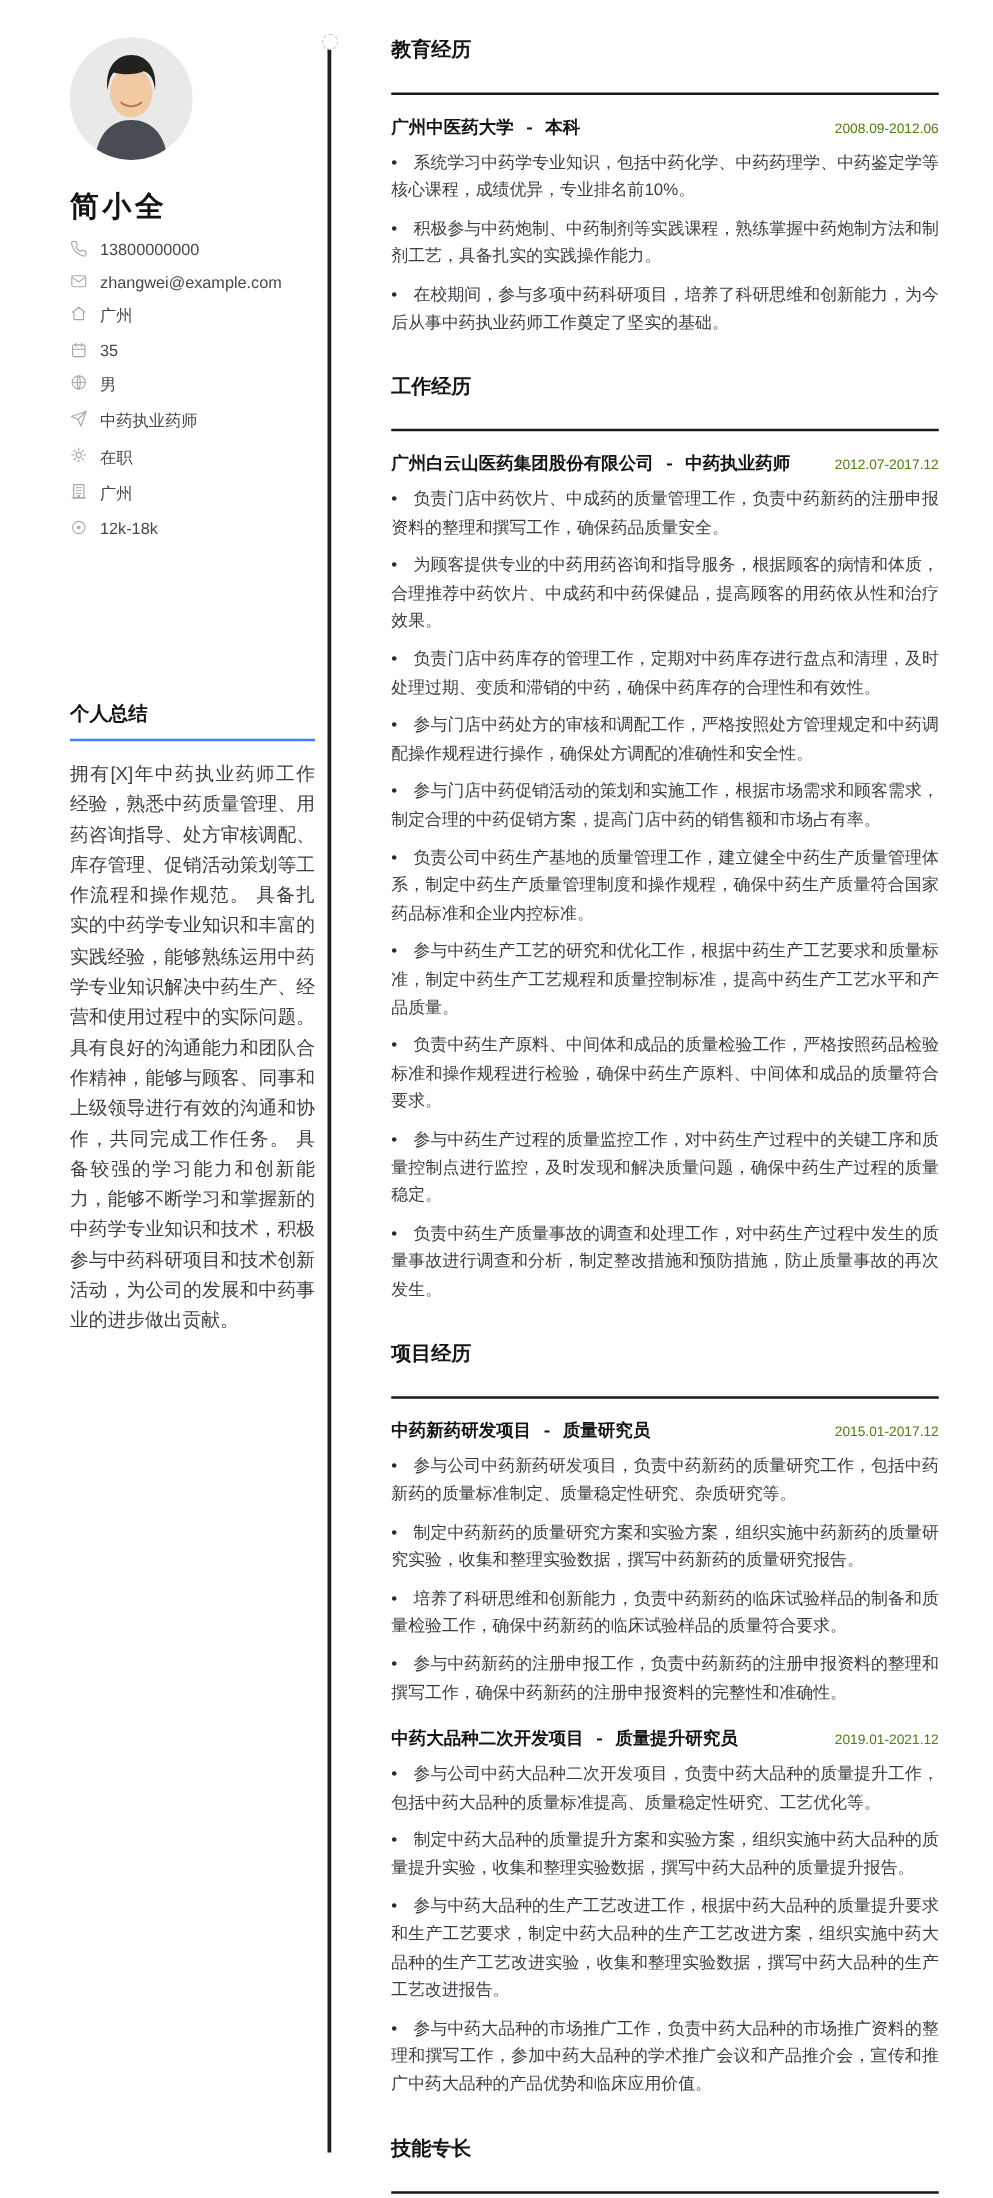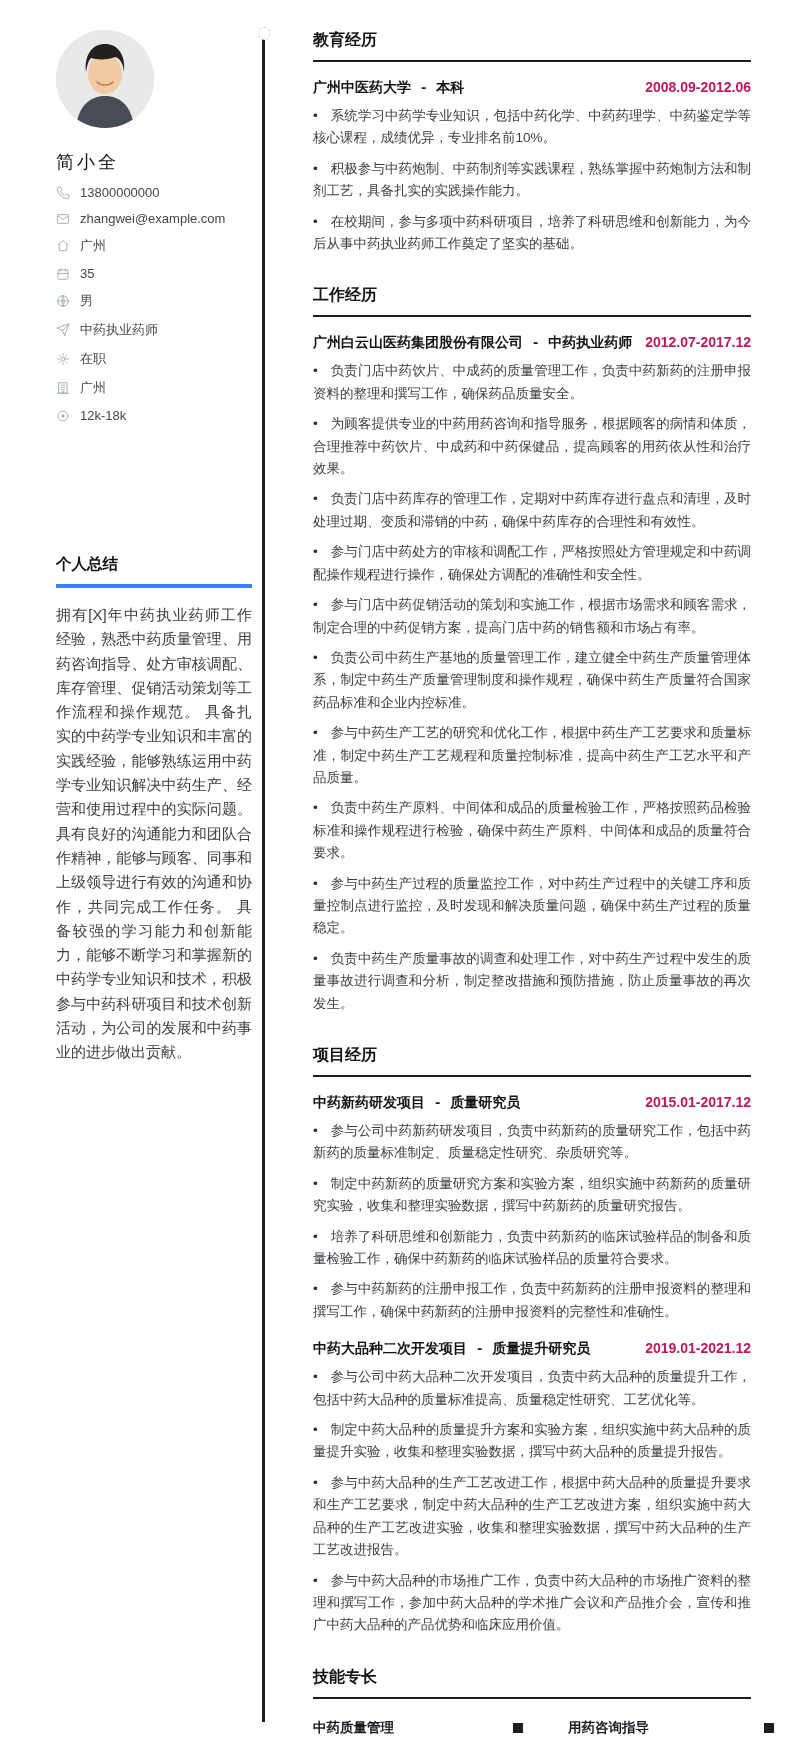--- a/index.html
+++ b/index.html
@@ -3,41 +3,41 @@
 <meta charset="utf-8">
 <style>
   html,body{margin:0;padding:0;background:#fff;}
   body{font-family:"Liberation Sans","DejaVu Sans",sans-serif;color:#2b2b30;}
   .page{position:relative;width:794px;height:1758px;background:#ffffff;overflow:hidden;}
 
   
   .sidebar{position:absolute;left:56px;top:30px;width:196px;}
   .avatar{width:98px;height:98px;border-radius:50%;overflow:hidden;background:#e8e8e8;}
   .avatar svg{display:block;width:100%;height:100%;}
-  .name{margin:22px 0 0 0;font-size:18px;font-weight:400;color:#141418;letter-spacing:3px;}
+  .name{margin:22px 0 0 0;font-size:23px;font-weight:700;color:#141418;letter-spacing:3px;}
   .contacts{margin-top:10px;}
-  .contact-item{display:flex;align-items:center;gap:10px;margin:11px 0;font-size:13px;color:#46474d;}
+  .contact-item{display:flex;gap:10px;margin:11px 0;font-size:13px;color:#46474d;}
   .cicon{width:14px;height:14px;flex:0 0 14px;display:inline-flex;}
   .cicon svg{width:14px;height:14px;}
   .summary{margin-top:131px;}
-  .side-h2{font-size:15.5px;font-weight:700;color:#141418;margin:0;padding-bottom:9px;border-bottom:4px solid #3b82f6;}
+  .side-h2{font-size:15.5px;font-weight:700;color:#141418;margin:0;padding-bottom:9px;border-bottom:2px solid #3b82f6;}
   .summary p{margin:15px 0 0 0;font-size:15px;line-height:1.62;color:#3c3d42;text-align:justify;}
 
   
   .divider{position:absolute;left:262px;top:36px;width:3px;height:1686px;background:#1d1d22;}
   .ornament{position:absolute;top:-9px;left:50%;transform:translateX(-50%);width:13px;height:13px;border:1px dashed #cfcfd4;border-radius:50%;background:#fff;box-sizing:border-box;}
 
   
   .main{position:absolute;left:313px;top:30px;width:438px;}
   .section{margin-bottom:30px;}
-  .sec-h2{font-size:16px;font-weight:700;color:#141418;margin:0;padding-bottom:9px;border-bottom:2px solid #1c1c21;}
+  .sec-h2{font-size:16px;font-weight:700;color:#141418;margin:0;padding-bottom:23px;border-bottom:2px solid #1c1c21;}
   .entry{margin-top:4px;}
   .entry-head{display:flex;justify-content:space-between;align-items:baseline;margin:17px 0 4px 0;}
   .entry-title{font-size:14px;font-weight:700;color:#141418;font-family:Liberation Mono, monospace;}
-  .entry-date{font-size:14px;font-weight:700;color:#be185d;white-space:nowrap;}
+  .entry-date{font-size:11px;font-weight:400;color:#4d7c0f;white-space:nowrap;}
   .bullets{margin:0;}
   .bullet{font-size:13.5px;line-height:1.66;color:#3c3d42;margin:8px 0;text-align:justify;}
   .bullet::before{content:"•";margin-right:13px;color:#2b2b30;}
 
   
   .skills-grid{display:grid;grid-template-columns:233px 1fr;column-gap:22px;row-gap:22px;margin-top:20px;}
   .skill{display:flex;align-items:center;}
   .skill-label{font-size:13.5px;font-weight:700;color:#1c1c21;white-space:nowrap;margin-right:12px;}
   .track{position:relative;width:127px;height:12px;}
   .track-handle{position:absolute;top:1px;width:10px;height:10px;background:#1c1c21;margin-left:-5px;}

